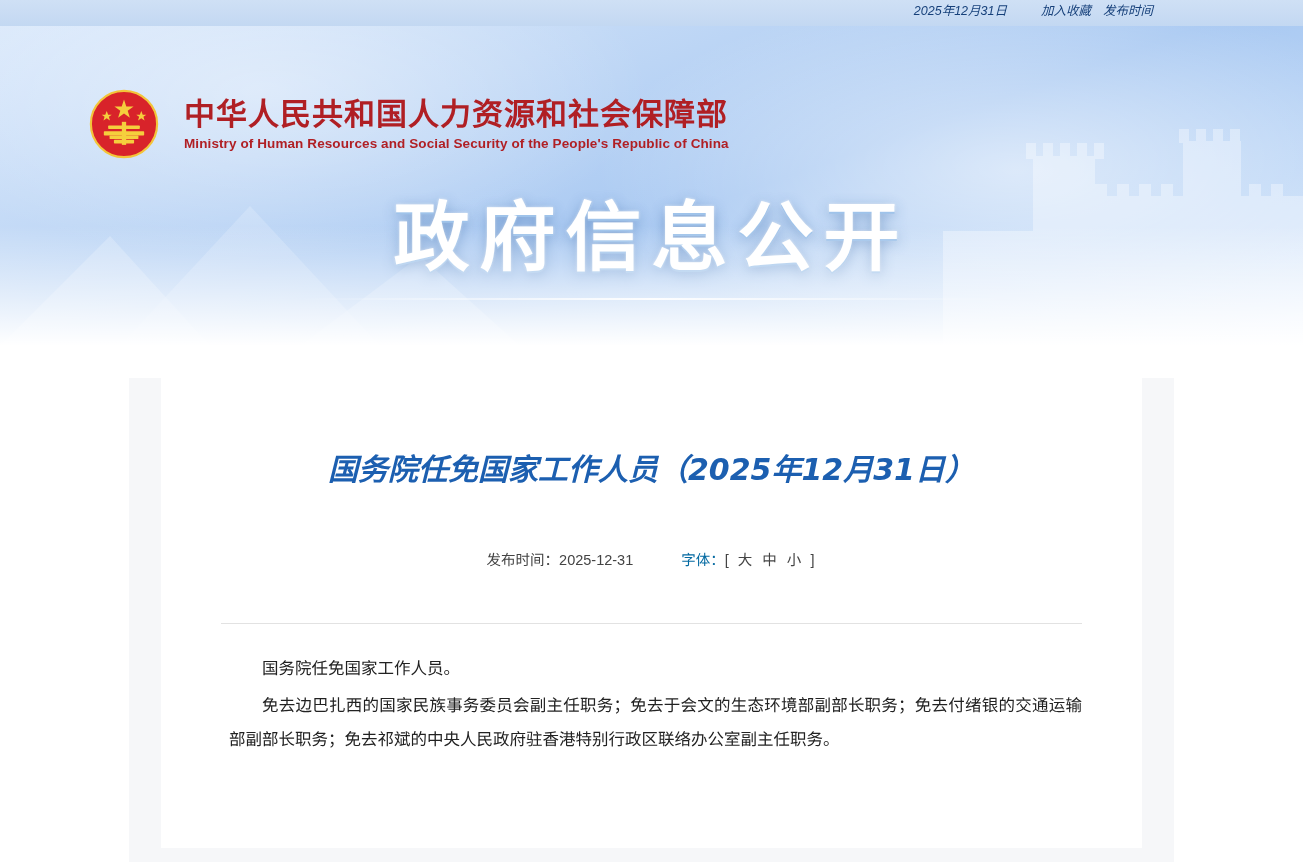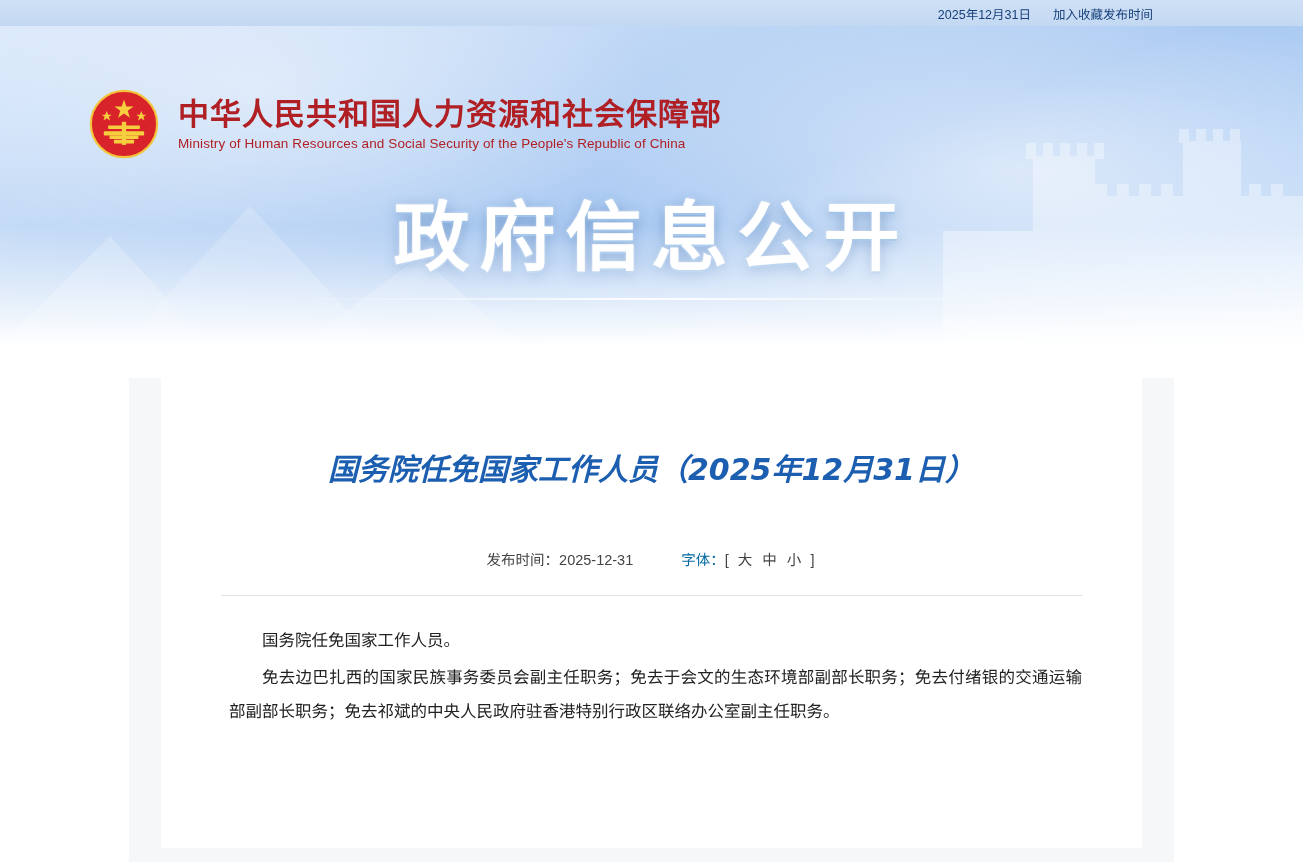--- a/index.html
+++ b/index.html
@@ -14,34 +14,36 @@
     background: #ffffff;
     color: #333;
   }
 
   
   .topbar {
     position: relative;
     height: 26px;
     background: linear-gradient(180deg, #cfe0f5 0%, #c3d8f2 100%);
     display: flex;
-    align-items: center;
+    align-items: flex-start;
     justify-content: flex-end;
     padding-right: 150px;
     box-sizing: border-box;
     font-size: 12.5px;
     color: #1d4a86;
+    font-style: italic;
   }
   .topbar .date {
     margin-right: 22px;
     color: #16407a;
   }
   .topbar a {
     color: #16407a;
     text-decoration: none;
+    margin-left: 12px;
   }
 
   
   .hero {
     position: relative;
     height: 320px;
     overflow: hidden;
     background:
       radial-gradient(ellipse 700px 300px at 78% 45%, rgba(255,255,255,0.55) 0%, rgba(255,255,255,0) 60%),
       radial-gradient(ellipse 600px 260px at 20% 20%, rgba(255,255,255,0.40) 0%, rgba(255,255,255,0) 65%),
@@ -67,21 +69,21 @@
     background: linear-gradient(180deg, rgba(255,255,255,0) 0%, rgba(255,255,255,0.85) 85%, #ffffff 100%);
   }
 
   
   .masthead {
     position: absolute;
     left: 88px;
     top: 62px;
     display: flex;
     align-items: center;
-    gap: 18px;
+    gap: 24px;
   }
   .emblem {
     width: 72px;
     height: 72px;
     position: relative;
     flex: none;
   }
   .masthead .titles {
     display: flex;
     flex-direction: column;
@@ -92,21 +94,21 @@
     font-size: 31px;
     font-weight: bold;
     color: #b01f24;
     letter-spacing: 1px;
     line-height: 1.1;
     white-space: nowrap;
   }
   .ministry-en {
     font-family: "Liberation Sans", sans-serif;
     font-size: 13.5px;
-    font-weight: normal;
+    font-weight: bold;
     color: #b01f24;
     letter-spacing: .1px;
     white-space: nowrap;
   }
 
   .hero-title {
     position: absolute;
     left: 0; right: 0;
     top: 150px;
     text-align: center;
@@ -159,21 +161,21 @@
     margin: 0 0 56px 0;
     font-style: italic;
   }
   .meta-row {
     display: flex;
     justify-content: center;
     align-items: center;
     gap: 48px;
     font-size: 14.5px;
     color: #444;
-    margin-bottom: 26px;
+    margin-bottom: 54px;
   }
   .meta-row .fontsize-label { color: #0369a1; }
   .meta-row .fontsize-opts { color: #444; letter-spacing: 2px; }
   .meta-row .fontsize-opts a {
     color: #444;
     text-decoration: none;
     padding: 0 1px;
   }
   .divider {
     height: 1px;

